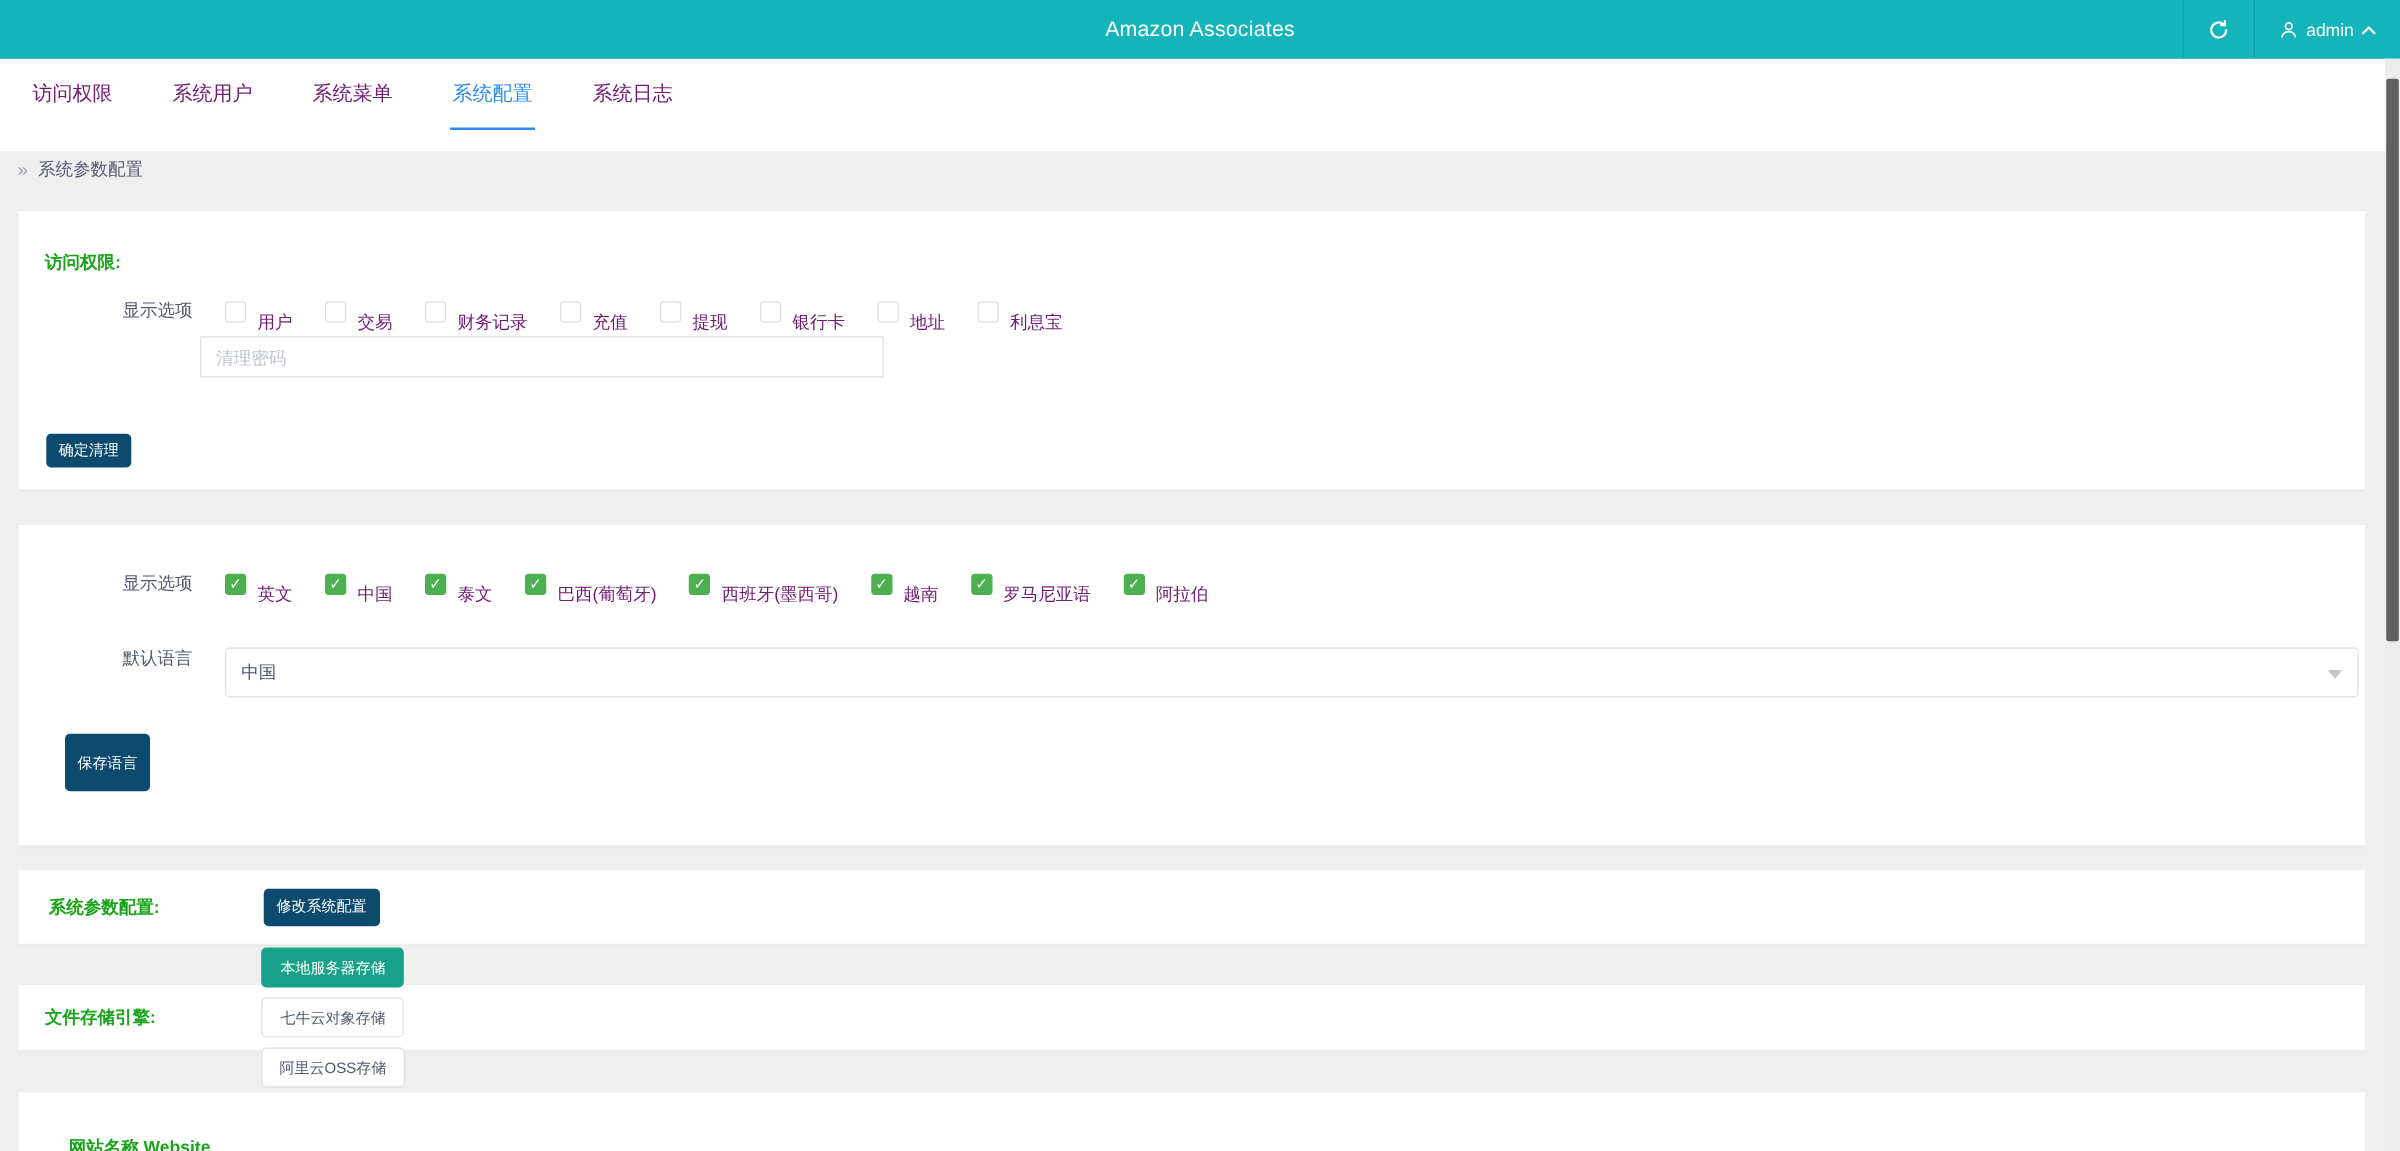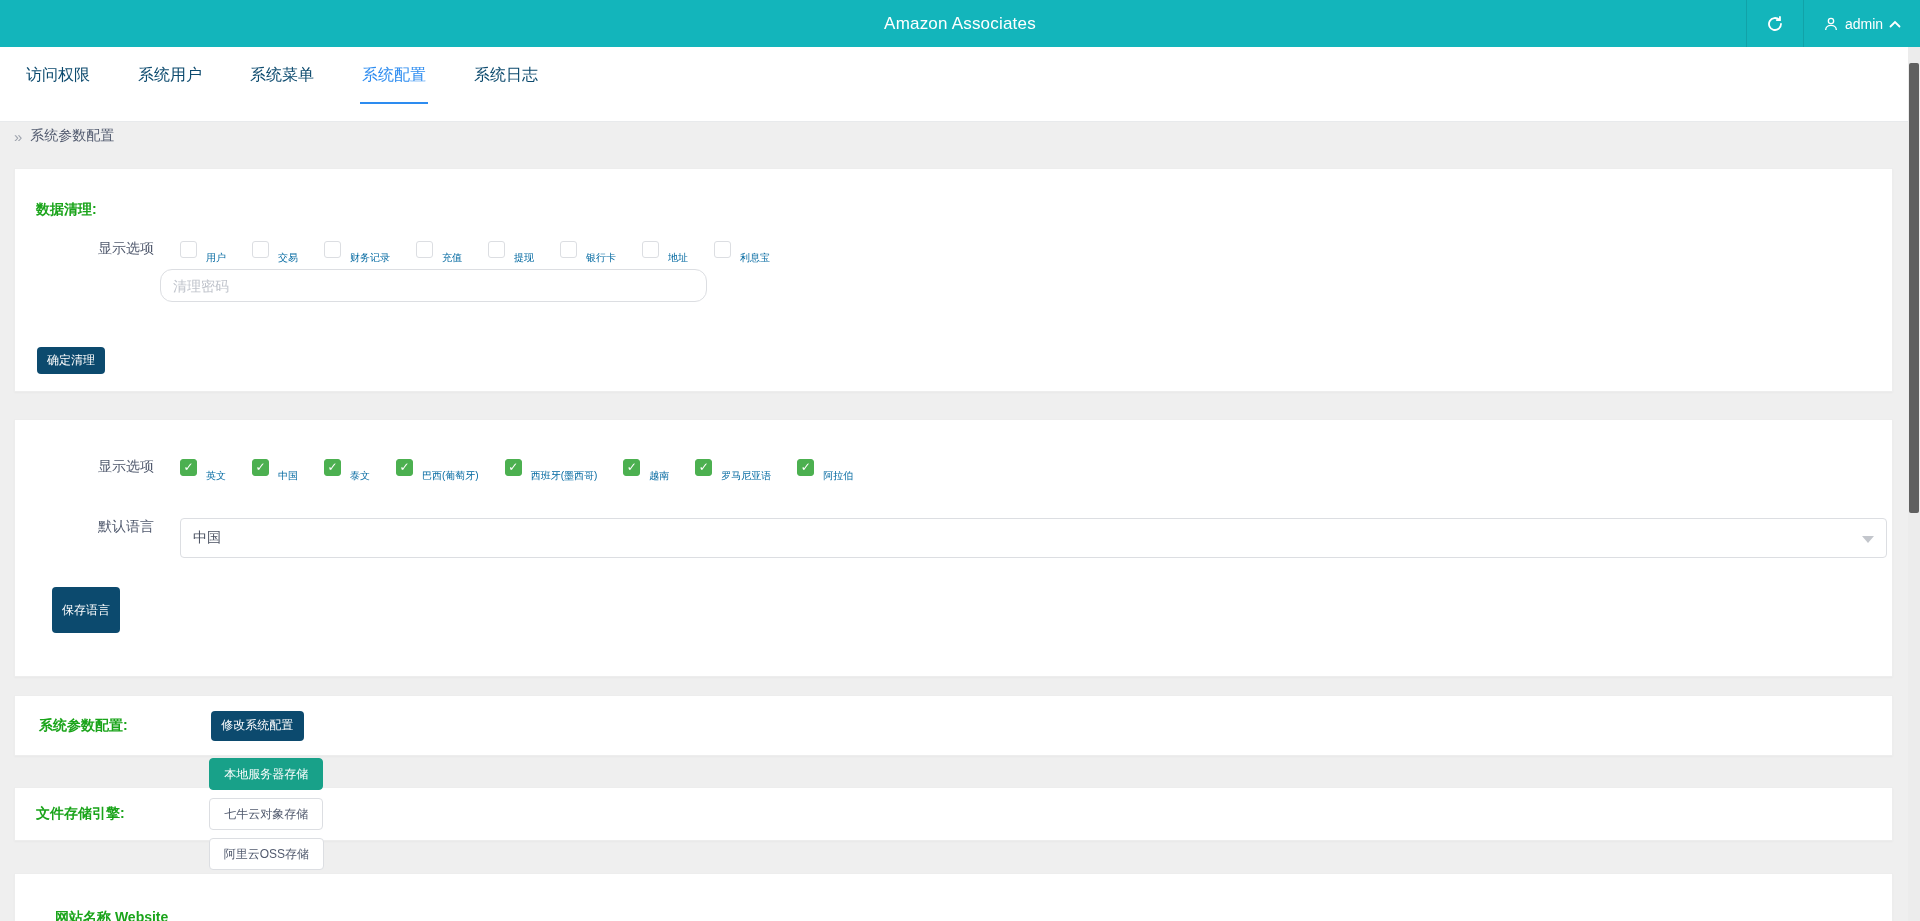--- a/index.html
+++ b/index.html
@@ -52,21 +52,21 @@
   
   .tabsbar {
     background: #fff;
     height: 57px;
     padding-left: 24px;
     display: flex;
     align-items: flex-end;
   }
   .tab {
     font-size: 16px;
-    color: #0c4a6e;
+    color: #701a75;
     padding: 17px 2px 16px 2px;
     margin-right: 44px;
     cursor: pointer;
     border-bottom: 2px solid transparent;
   }
   .tab.active {
     color: #2d8cf0;
     border-bottom-color: #2d8cf0;
   }
   .white-strip { background: #fff; height: 18px; border-bottom: 1px solid #e8eaec; }
@@ -123,29 +123,29 @@
     margin-right: 9px;
     display: flex; align-items: center; justify-content: center;
   }
   .cb.checked {
     background: #4cb050;
     border-color: #4cb050;
     color: #fff;
     font-size: 12px;
     font-weight: 700;
   }
-  .cb-label { font-size: 10px; color: #0369a1; margin-top: 18px; }
+  .cb-label { font-size: 14px; color: #701a75; margin-top: 18px; }
 
   
   .clean-input {
     display: block;
     margin: 11px 0 0 145px;
     width: 547px; height: 33px;
     border: 1px solid #dcdee2;
-    border-radius: 12px;
+    border-radius: 0;
     padding: 0 12px;
     font-size: 14px;
     font-family: inherit;
     color: #495060;
     outline: none;
   }
   .clean-input::placeholder { color: #c0c4cc; }
 
   
   .teal-btn {
@@ -264,21 +264,21 @@
   <div class="tab">系统日志</div>
 </div>
 <div class="white-strip"></div>
 
 <div class="breadcrumb">
   <span class="chev">»</span>
   <span>系统参数配置</span>
 </div>
 
 <div class="card card-1">
-  <div class="green-label">数据清理:</div>
+  <div class="green-label">访问权限:</div>
 
   <div class="opt-row">
     <span class="opt-row-label">显示选项</span>
 
     <span class="cb-item">
       <span class="cb"></span>
       <span class="cb-label">用户</span>
     </span>
     <span class="cb-item">
       <span class="cb"></span>

